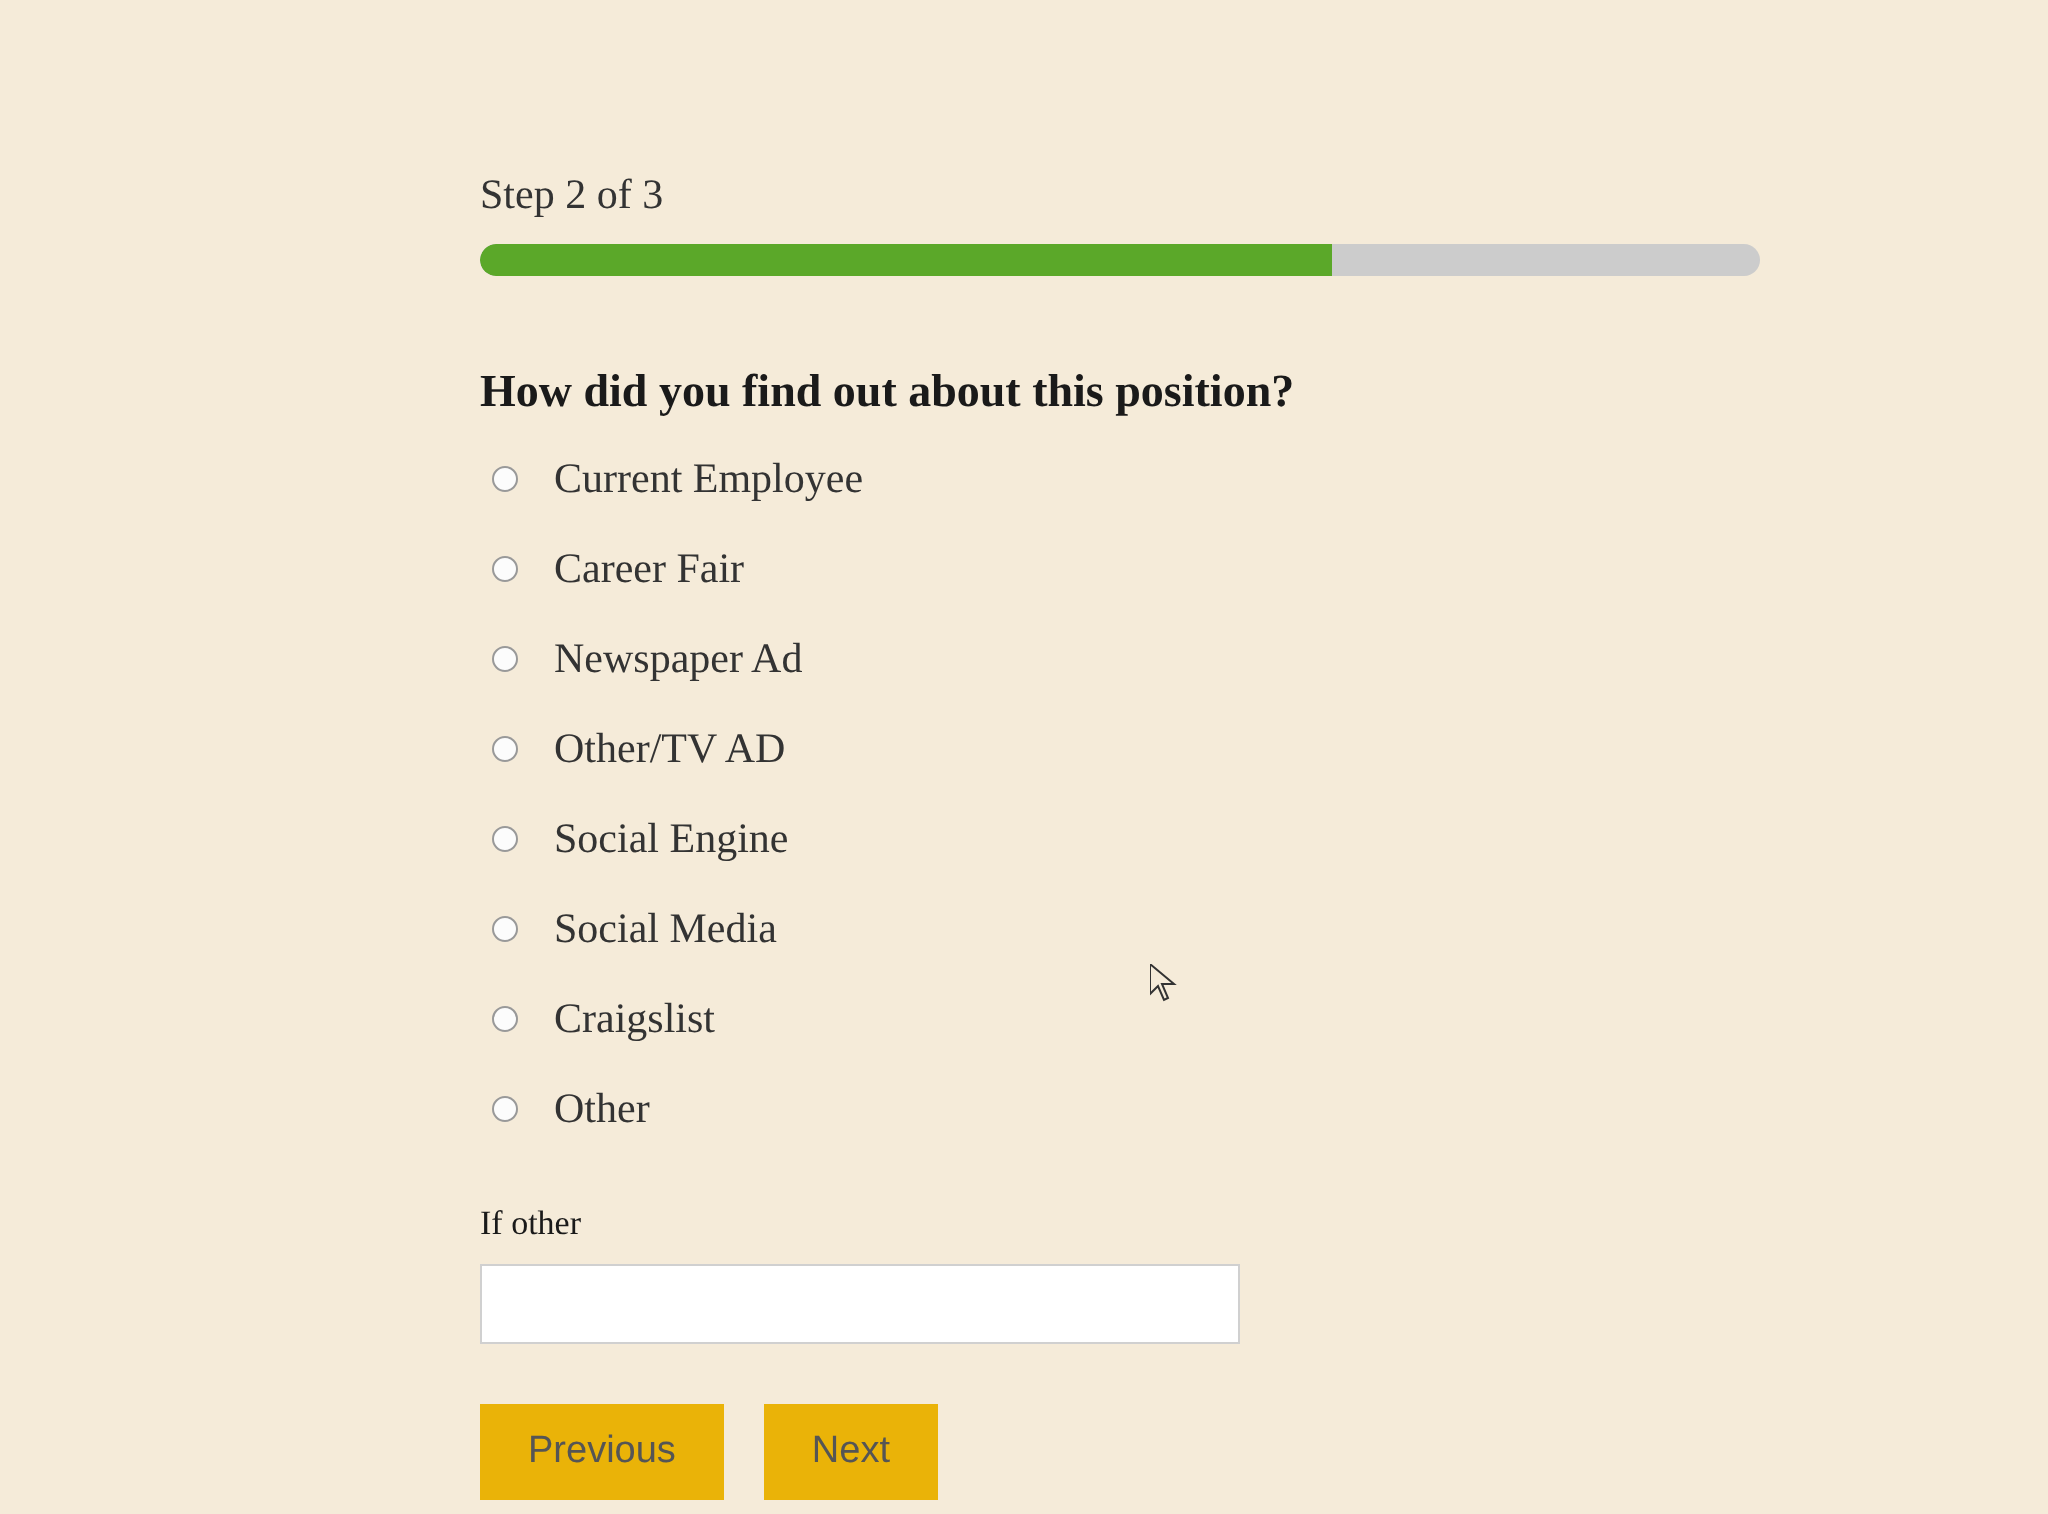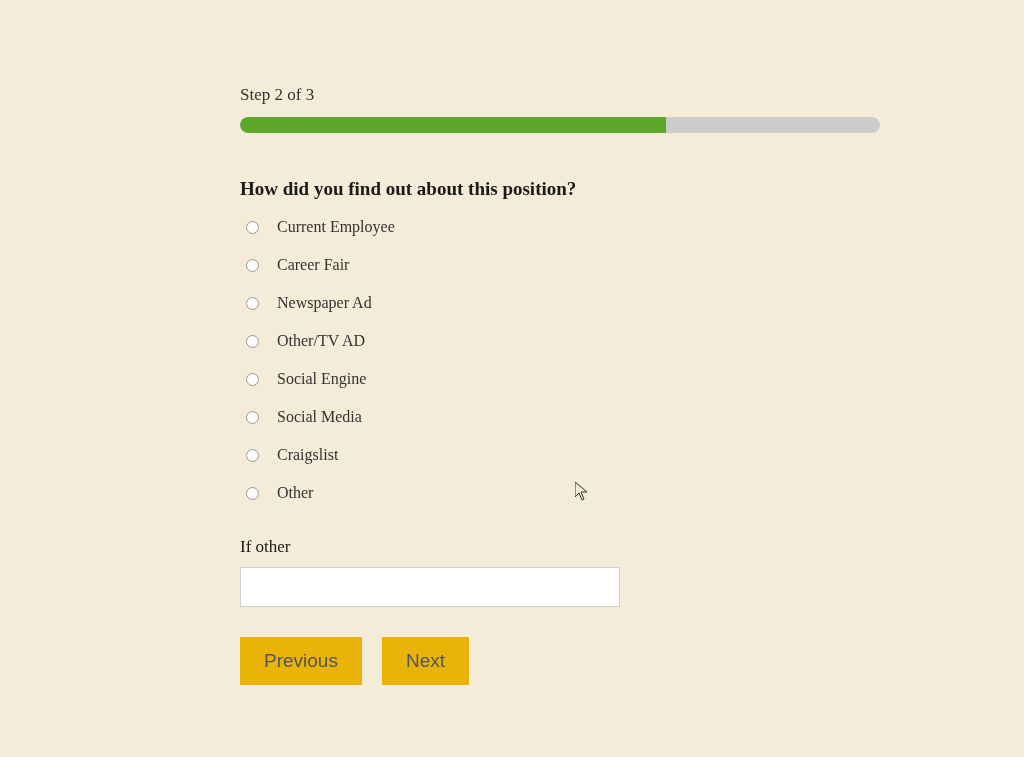--- a/index.html
+++ b/index.html
@@ -11,41 +11,41 @@
       background-color: #f5ebd9;
       font-family: Georgia, 'Times New Roman', serif;
       width: 1024px;
       height: 757px;
       overflow: hidden;
     }
     .container {
       padding: 85px 150px 40px 240px;
     }
     .step-label {
-      font-size: 17px;
+      font-size: 21px;
       color: #333;
       margin-bottom: 12px;
       font-family: Georgia, serif;
     }
     .progress-bar {
       width: 640px;
       height: 16px;
       background-color: #cccccc;
       border-radius: 10px;
       overflow: hidden;
       margin-bottom: 45px;
     }
     .progress-fill {
       height: 100%;
       width: 66.6%;
       background-color: #5ba829;
       border-radius: 10px 0 0 10px;
     }
     .question {
-      font-size: 19px;
+      font-size: 23px;
       font-weight: bold;
       color: #1a1a1a;
       margin-bottom: 18px;
       font-family: Georgia, serif;
     }
     .options {
       margin-left: 6px;
       margin-bottom: 35px;
     }
     .option-row {
@@ -59,21 +59,21 @@
       width: 13px;
       height: 13px;
       border: 1px solid #999;
       border-radius: 50%;
       margin-right: 18px;
       background: #fcfcfc;
       cursor: pointer;
       flex-shrink: 0;
     }
     .option-label {
-      font-size: 16px;
+      font-size: 21px;
       color: #333;
       font-family: Georgia, serif;
       cursor: pointer;
     }
     .if-other-label {
       font-size: 17px;
       font-weight: normal;
       color: #1a1a1a;
       margin-bottom: 10px;
       font-family: Georgia, serif;

